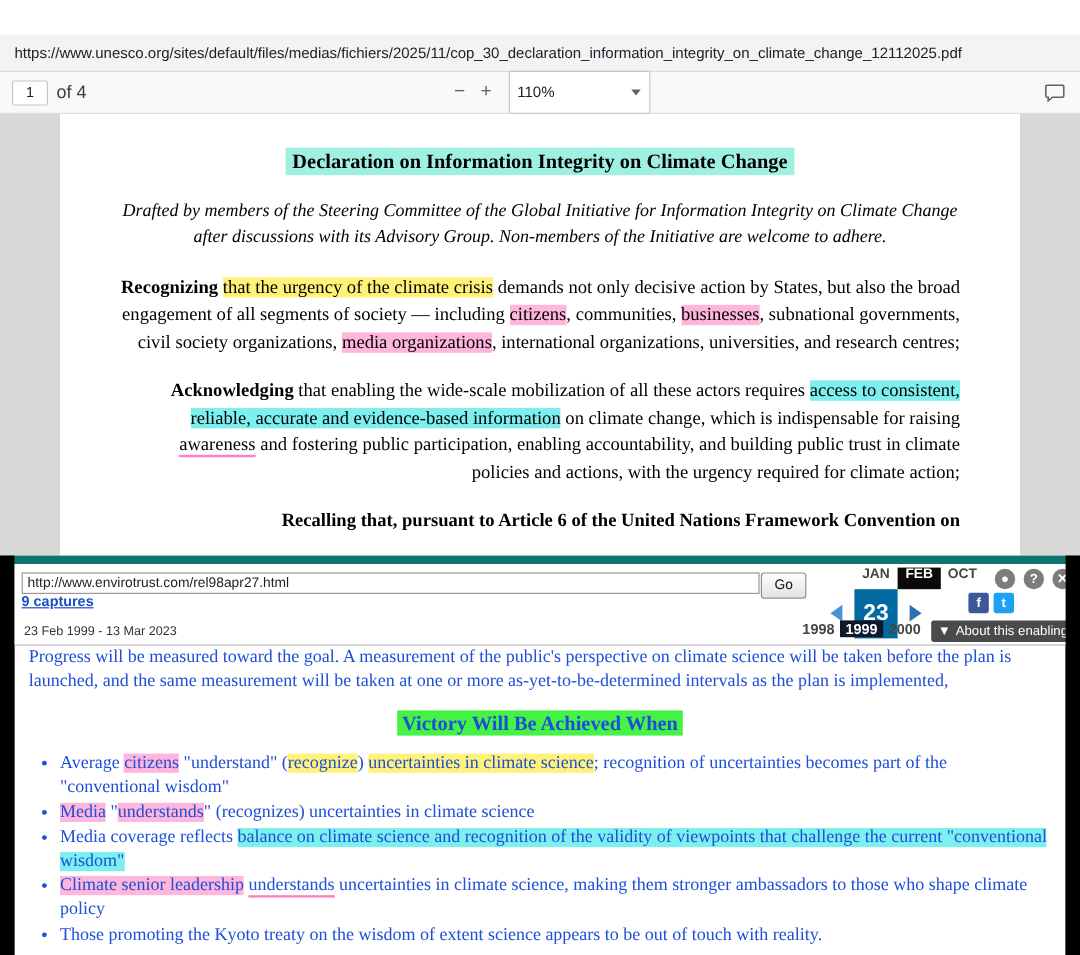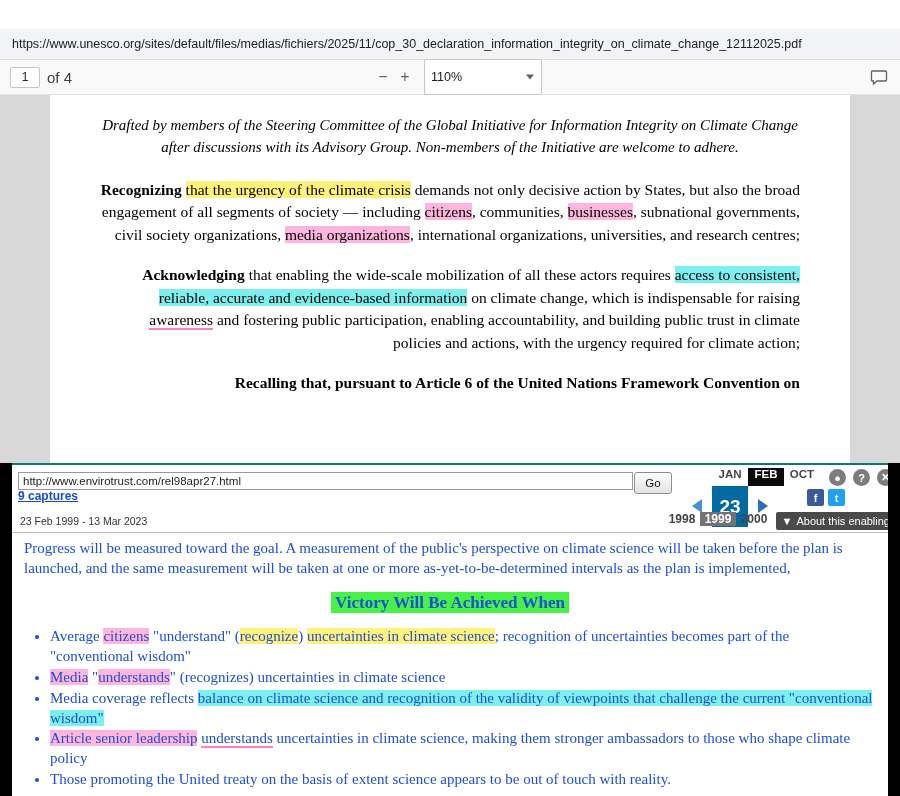--- a/index.html
+++ b/index.html
@@ -179,21 +179,21 @@
   }
 
   
   .wayback {
     position: absolute;
     left: 0;
     top: 434px;
     width: 900px;
     height: 67px;
     background: #ffffff;
-    border-top: 2px solid #0f766e;
+    border-top: 7px solid #0f766e;
     border-bottom: 1px solid #bdbdbd;
     z-index: 20;
     font-family: "Liberation Sans", sans-serif;
   }
   .wb-left {
     position: absolute;
     left: 18px;
     top: 7px;
     width: 660px;
   }
@@ -260,21 +260,21 @@
     top: 44px;
     width: 150px;
     height: 20px;
     font-size: 12px;
     font-weight: bold;
     color: #444;
     display: flex;
     align-items: center;
   }
   .wb-years .y { width: 36px; text-align: center; }
-  .wb-years .y.active { color: #fff; background: #737373; }
+  .wb-years .y.active { color: #fff; background: #0f172a; }
   .wb-daybox {
     position: absolute;
     left: 712px;
     top: 21px;
     width: 36px;
     height: 41px;
     background: #0369a1;
     color: #fff;
     font-size: 19px;
     font-weight: bold;
@@ -444,20 +444,21 @@
     <span class="comment-icon">
       <svg width="18" height="18" viewBox="0 0 18 18">
           <path d="M2.5 3h13a1 1 0 0 1 1 1v8a1 1 0 0 1-1 1H7l-3.5 3v-3h-1a1 1 0 0 1-1-1V4a1 1 0 0 1 1-1z" fill="none" stroke="#5f6368" stroke-width="1.3"></path>
         </svg>
     </span>
   </div>
 
   <div class="pdf-area">
     <div class="pdf-page">
       <div class="pdf-inner">
+        <h1 class="doc-title"><span class="hl">Declaration on Information Integrity on Climate Change</span></h1>
 
         <p class="drafted">Drafted by members of the Steering Committee of the Global Initiative for Information Integrity on Climate Change after discussions with its Advisory Group. Non-members of the Initiative are welcome to adhere.</p>
 
         <p class="para"><span class="b">Recognizing</span> <span class="hl-yellow">that the urgency of the climate crisis</span><span> demands not only decisive action by States, but also the broad engagement of all segments of society — including </span><span class="hl-pink">citizens</span><span>, communities, </span><span class="hl-pink">businesses</span><span>, subnational governments, civil society organizations, </span><span class="hl-pink">media organizations</span><span>,  international organizations, universities, and research centres;</span></p>
 
         <p class="para"><span class="b">Acknowledging</span><span> that enabling the wide-scale mobilization of all these actors requires </span><span class="hl-cyan">access to consistent, reliable, accurate and evidence-based information</span><span> on climate change, which is indispensable for raising </span><span class="ul-pink">awareness</span><span> and fostering public participation, enabling accountability, and building public trust in climate policies and actions, with the urgency required for climate action;</span></p>
 
         <p class="para cut-row"><span class="b">Recalling that, pursuant to Article 6 of the United Nations Framework Convention on</span></p>
       </div>
     </div>
@@ -516,23 +517,23 @@
 
     <h2 class="victory"><span>Victory Will Be Achieved When</span></h2>
 
     <ul class="bullets">
       <li><span>Average </span><span class="hl-pink">citizens</span><span> "understand" (</span><span class="hl-yellow">recognize</span><span>) </span><span class="hl-yellow">uncertainties in climate science</span><span>; recognition of uncertainties becomes part of the "conventional wisdom"</span></li>
 
       <li><span class="hl-pink">Media</span><span> "</span><span class="hl-pink">understands</span><span>" (recognizes) uncertainties in climate science</span></li>
 
       <li><span>Media coverage reflects </span><span class="hl-cyan">balance on climate science and recognition of the validity of viewpoints that challenge the current "conventional wisdom"</span></li>
 
-      <li><span class="hl-pink">Article senior leadership</span><span> </span><span class="ul-pink">understands</span><span> uncertainties in climate science, making them stronger ambassadors to those who shape climate policy</span></li>
-
-      <li><span>Those promoting the United treaty on the basis of extent science appears to be out of touch with reality.</span></li>
+      <li><span class="hl-pink">Climate senior leadership</span><span> </span><span class="ul-pink">understands</span><span> uncertainties in climate science, making them stronger ambassadors to those who shape climate policy</span></li>
+
+      <li><span>Those promoting the Kyoto treaty on the wisdom of extent science appears to be out of touch with reality.</span></li>
     </ul>
 
     <h2 class="current">Current Reality</h2>
   </div>
 
   <div class="black-edge-l"></div>
   <div class="black-edge-r"></div>
 
 </div>
 

